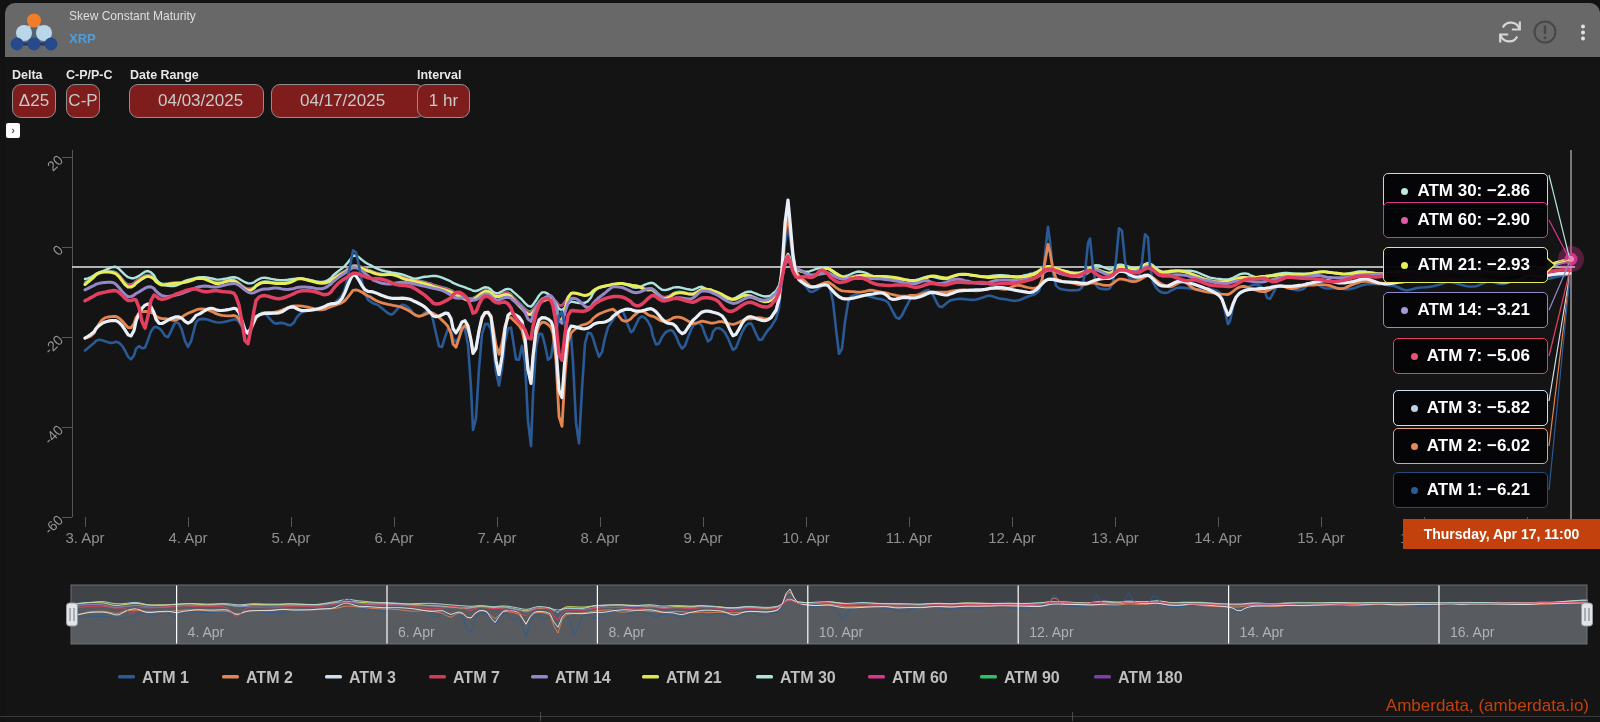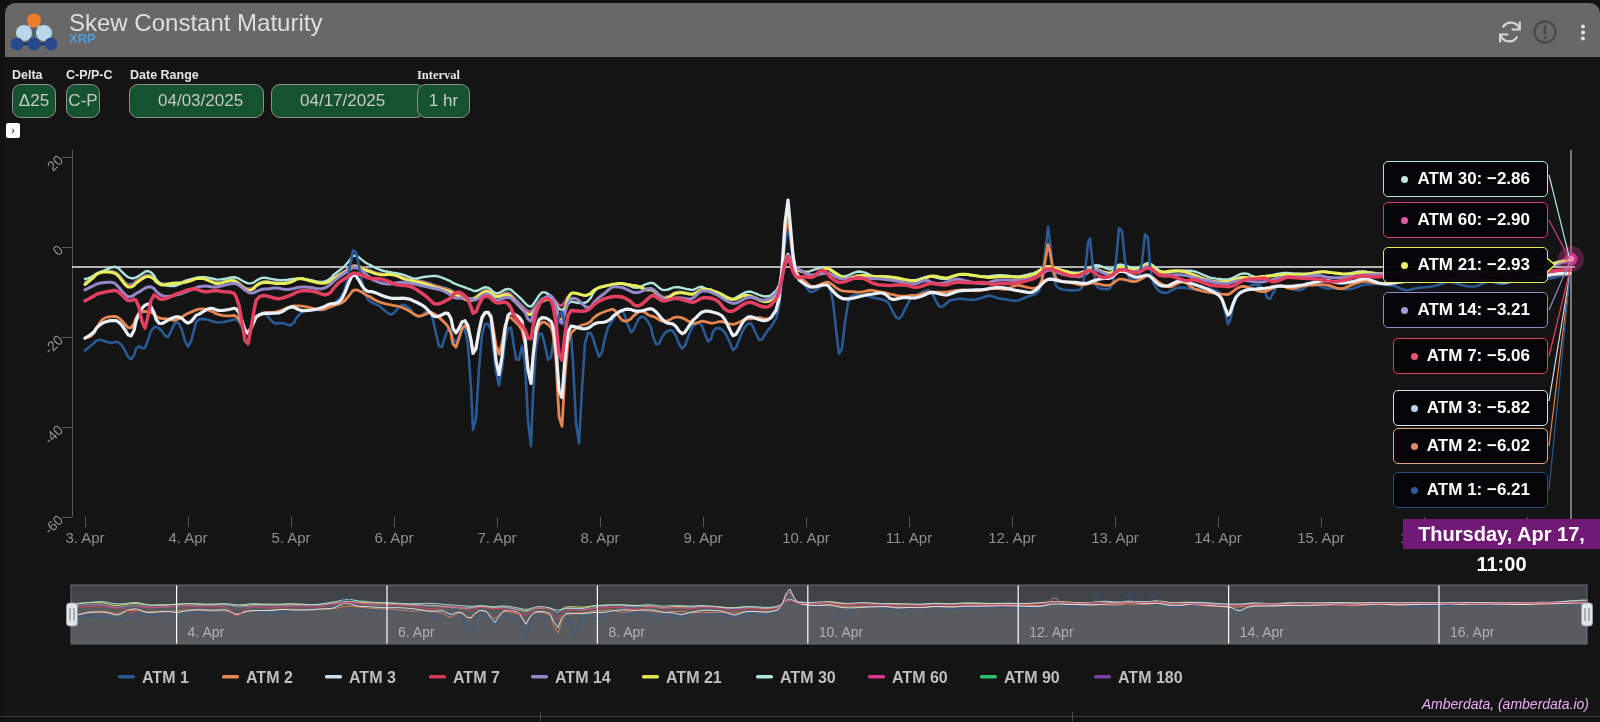--- a/index.html
+++ b/index.html
@@ -2,34 +2,34 @@
 <html><head>
 <meta charset="utf-8">
 <style>
   * { margin:0; padding:0; box-sizing:border-box; }
   html,body { width:1600px; height:722px; background:#121212; overflow:hidden;
     font-family:"Liberation Sans", sans-serif; }
   #card { position:absolute; left:5px; top:3px; width:1595px; height:719px;
     background:#141414; border-radius:10px 10px 0 0; }
   #hdr { position:absolute; left:5px; top:3px; width:1595px; height:54px;
     background:#686868; border-radius:10px 10px 0 0; }
-  #title { position:absolute; left:64px; top:6px; font-size:24px; color:#dedede; }
+  #title { position:absolute; left:64px; top:6px; font-size:12px; color:#dedede; }
   #subtitle { position:absolute; left:64px; top:28px; font-size:13px; font-weight:bold; color:#4f9dd9; }
   .ctl-label { position:absolute; font-size:12.5px; font-weight:bold; color:#e6e6e6; }
-  .btn { position:absolute; height:34px; background:#14532d; border:1.5px solid #8f8f8f;
+  .btn { position:absolute; height:34px; background:#7f1d1d; border:1.5px solid #8f8f8f;
     border-radius:9px; color:#c9c9c9; font-size:17px; line-height:31px; text-align:center; }
   .btn.date { text-align:left; padding-left:28px; }
   .tt { position:absolute; right:52px; height:36px; display:flex; align-items:center;
     background:rgba(5,5,8,0.97); border-radius:5px; border:1px solid #888;
     color:#fff; font-size:17px; font-weight:bold; padding:0 17px; white-space:nowrap; }
   .tt .dot { width:7px; height:7px; border-radius:50%; margin-right:9px; flex:0 0 auto; }
   #datebox { position:absolute; left:1403px; top:519px; width:197px; height:30px;
-    background:#701a75; color:#fff; font-size:20px; font-weight:bold; text-align:center;
+    background:#c2410c; color:#fff; font-size:14px; font-weight:bold; text-align:center;
     line-height:30px; }
-  #credit { position:absolute; right:11px; top:696px; font-size:14px; color:#f0abfc;font-style:italic; }
+  #credit { position:absolute; right:11px; top:696px; font-size:17px; color:#c2410c; }
   #expander { position:absolute; left:6px; top:123px; width:14px; height:15px;
     background:#fbfbfb; border-radius:2px; color:#555; font-size:11px; font-weight:bold;
     text-align:center; line-height:15px; }
   svg.chart { position:absolute; left:0; top:0; }
 </style>
 </head>
 <body>
 <div id="card"></div>
 <div id="hdr">
   <svg style="position:absolute;left:4px;top:8px" width="50" height="40" viewBox="0 0 50 40">
@@ -64,21 +64,21 @@
   <circle cx="85" cy="10.5" r="2"></circle>
         <circle cx="85" cy="16.5" r="2"></circle>
         <circle cx="85" cy="22.5" r="2"></circle>
 </g>
 </svg>
 </div>
 
 <div class="ctl-label" style="left:12px; top:68px;">Delta</div>
 <div class="ctl-label" style="left:66px; top:68px;">C-P/P-C</div>
 <div class="ctl-label" style="left:130px; top:68px;">Date Range</div>
-<div class="ctl-label" style="left:417px; top:68px;font-family:Liberation Serif, serif;">Interval</div>
+<div class="ctl-label" style="left:417px; top:68px;">Interval</div>
 <div class="btn" style="left:12px; top:84px; width:44px;">Δ25</div>
 <div class="btn" style="left:66px; top:84px; width:34px;">C-P</div>
 <div class="btn date" style="left:129px; top:84px; width:135px;">04/03/2025</div>
 <div class="btn date" style="left:271px; top:84px; width:154px;">04/17/2025</div>
 <div class="btn" style="left:417px; top:84px; width:53px;">1 hr</div>
 <div id="expander">›</div>
 
 <svg class="chart" width="1600" height="722" viewBox="0 0 1600 722">
   <defs>
     <clipPath id="plotclip">
@@ -203,21 +203,21 @@
 <text x="892" y="683" font-size="16" font-weight="bold" fill="#bfbfbf">ATM 60</text>
 <rect x="980" y="675" width="17" height="3.5" rx="1.5" fill="#2ec066"></rect>
 <text x="1004" y="683" font-size="16" font-weight="bold" fill="#bfbfbf">ATM 90</text>
 <rect x="1094" y="675" width="17" height="3.5" rx="1.5" fill="#7a3fa8"></rect>
 <text x="1118" y="683" font-size="16" font-weight="bold" fill="#bfbfbf">ATM 180</text>
   <line x1="0" y1="716.5" x2="1600" y2="716.5" stroke="#3a3a3a" stroke-width="1"></line>
 <line x1="540.5" y1="712" x2="540.5" y2="721" stroke="#4a4a4a" stroke-width="1"></line>
 <line x1="1072.5" y1="712" x2="1072.5" y2="721" stroke="#4a4a4a" stroke-width="1"></line>
 </svg>
 
-<div class="tt" style="top:161px; border-color:#aee3de;"><span class="dot" style="background:#bde8e3;"></span>ATM 30:&nbsp;−2.86</div>
+<div class="tt" style="top:173px; border-color:#aee3de;"><span class="dot" style="background:#bde8e3;"></span>ATM 30:&nbsp;−2.86</div>
 <div class="tt" style="top:202px; border-color:#d9368f;"><span class="dot" style="background:#e05aa5;"></span>ATM 60:&nbsp;−2.90</div>
 <div class="tt" style="top:247px; border-color:#e7ee58;"><span class="dot" style="background:#e7ee58;"></span>ATM 21:&nbsp;−2.93<span style="position:absolute;right:-9px;top:9px;width:0;height:0;border-top:8px solid transparent;border-bottom:8px solid transparent;border-left:9px solid #e7ee58;"></span><span style="position:absolute;right:-7px;top:11px;width:0;height:0;border-top:6px solid transparent;border-bottom:6px solid transparent;border-left:7px solid rgba(6,6,9,0.95);"></span></div>
 <div class="tt" style="top:292px; border-color:#9488c8;"><span class="dot" style="background:#a79ad4;"></span>ATM 14:&nbsp;−3.21</div>
 <div class="tt" style="top:338px; border-color:#e23f61;"><span class="dot" style="background:#e85572;"></span>ATM 7:&nbsp;−5.06</div>
 <div class="tt" style="top:390px; border-color:#cfdff0;"><span class="dot" style="background:#b9d2ea;"></span>ATM 3:&nbsp;−5.82</div>
 <div class="tt" style="top:428px; border-color:#e5a27c;"><span class="dot" style="background:#e08a5e;"></span>ATM 2:&nbsp;−6.02</div>
 <div class="tt" style="top:472px; border-color:#2a4a7a;"><span class="dot" style="background:#2f5b96;"></span>ATM 1:&nbsp;−6.21</div>
 <div id="datebox">Thursday, Apr 17, 11:00</div>
 <div id="credit">Amberdata, (amberdata.io)</div>
 

